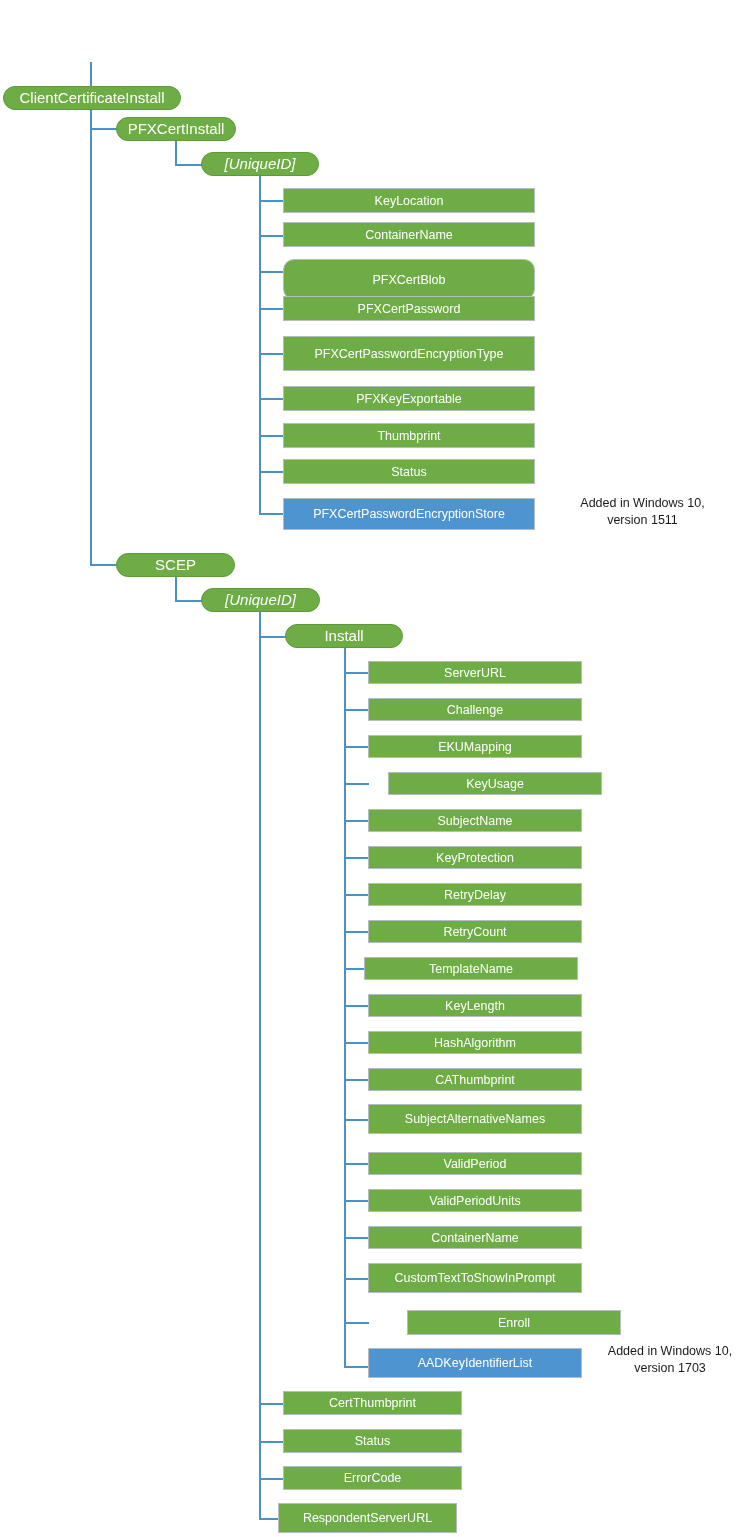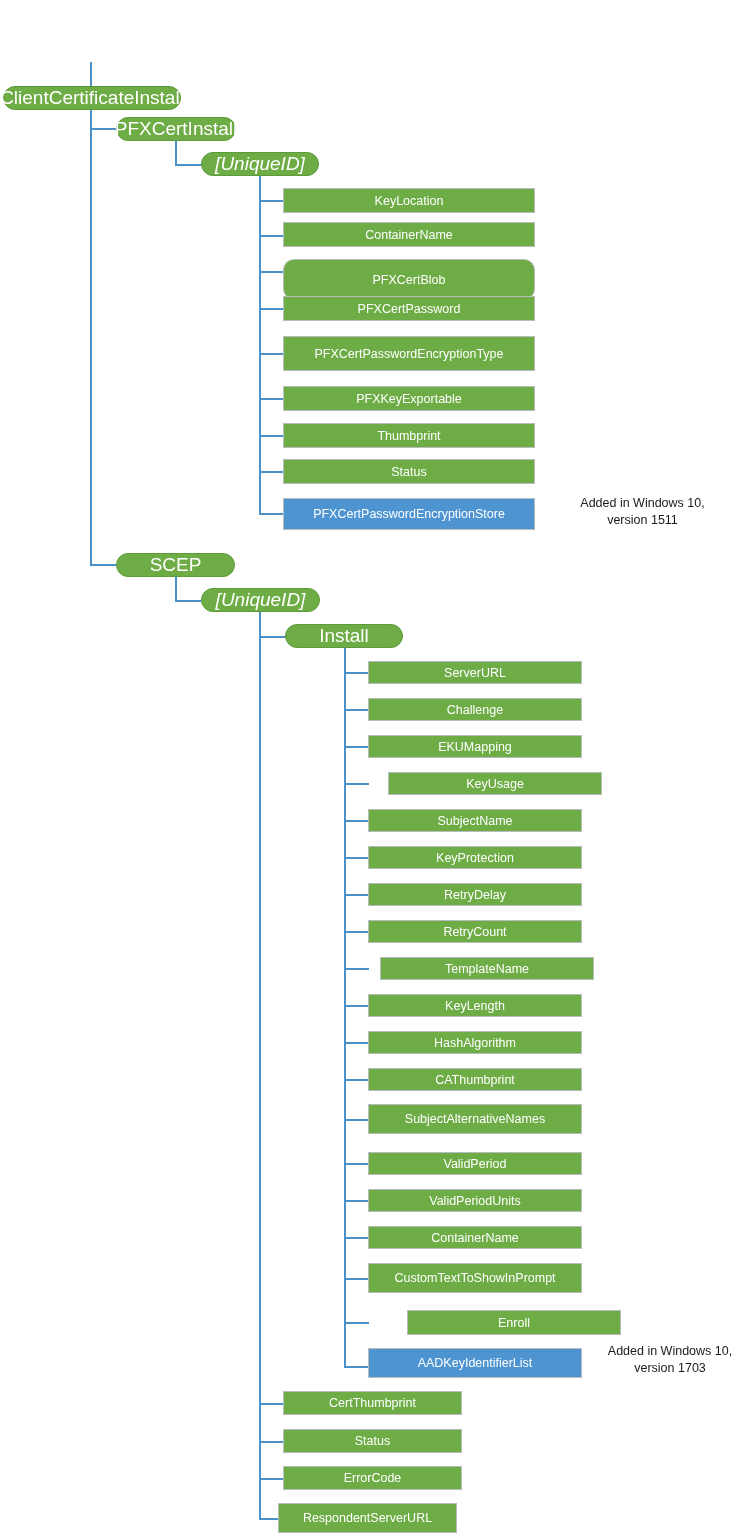--- a/index.html
+++ b/index.html
@@ -29,21 +29,21 @@
   .pill{
     position:absolute;
     background:#6eac46;
     border:1px solid #5d9b3a;
     border-radius:14px;
     color:#ffffff;
     display:flex;
     align-items:center;
     justify-content:center;
     text-align:center;
-    font-size:19px;
+    font-size:15px;
     line-height:1.25;
     box-sizing:border-box;
     padding:0 8px;
     white-space:pre-line;
   }
   .pill.root{
     border-radius:22px;
     font-size:13.5px;
   }
   .pill.italic{ font-style:italic; }
@@ -162,21 +162,21 @@
   <div class="hline" style="left:344px; top:857px; width:25px;"></div>
   <div class="leaf" style="left:368px; top:846px; width:214px; height:23px;">KeyProtection</div>
 
   <div class="hline" style="left:344px; top:894px; width:25px;"></div>
   <div class="leaf" style="left:368px; top:883px; width:214px; height:23px;">RetryDelay</div>
 
   <div class="hline" style="left:344px; top:931px; width:25px;"></div>
   <div class="leaf" style="left:368px; top:920px; width:214px; height:23px;">RetryCount</div>
 
   <div class="hline" style="left:344px; top:968px; width:25px;"></div>
-  <div class="leaf" style="left:380px; top:957px; width:214px; height:23px;">TemplateName</div>
+  <div class="leaf" style="left:364px; top:957px; width:214px; height:23px;">TemplateName</div>
 
   <div class="hline" style="left:344px; top:1005px; width:25px;"></div>
   <div class="leaf" style="left:368px; top:994px; width:214px; height:23px;">KeyLength</div>
 
   <div class="hline" style="left:344px; top:1042px; width:25px;"></div>
   <div class="leaf" style="left:368px; top:1031px; width:214px; height:23px;">HashAlgorithm</div>
 
   <div class="hline" style="left:344px; top:1079px; width:25px;"></div>
   <div class="leaf" style="left:368px; top:1068px; width:214px; height:23px;">CAThumbprint</div>
 

